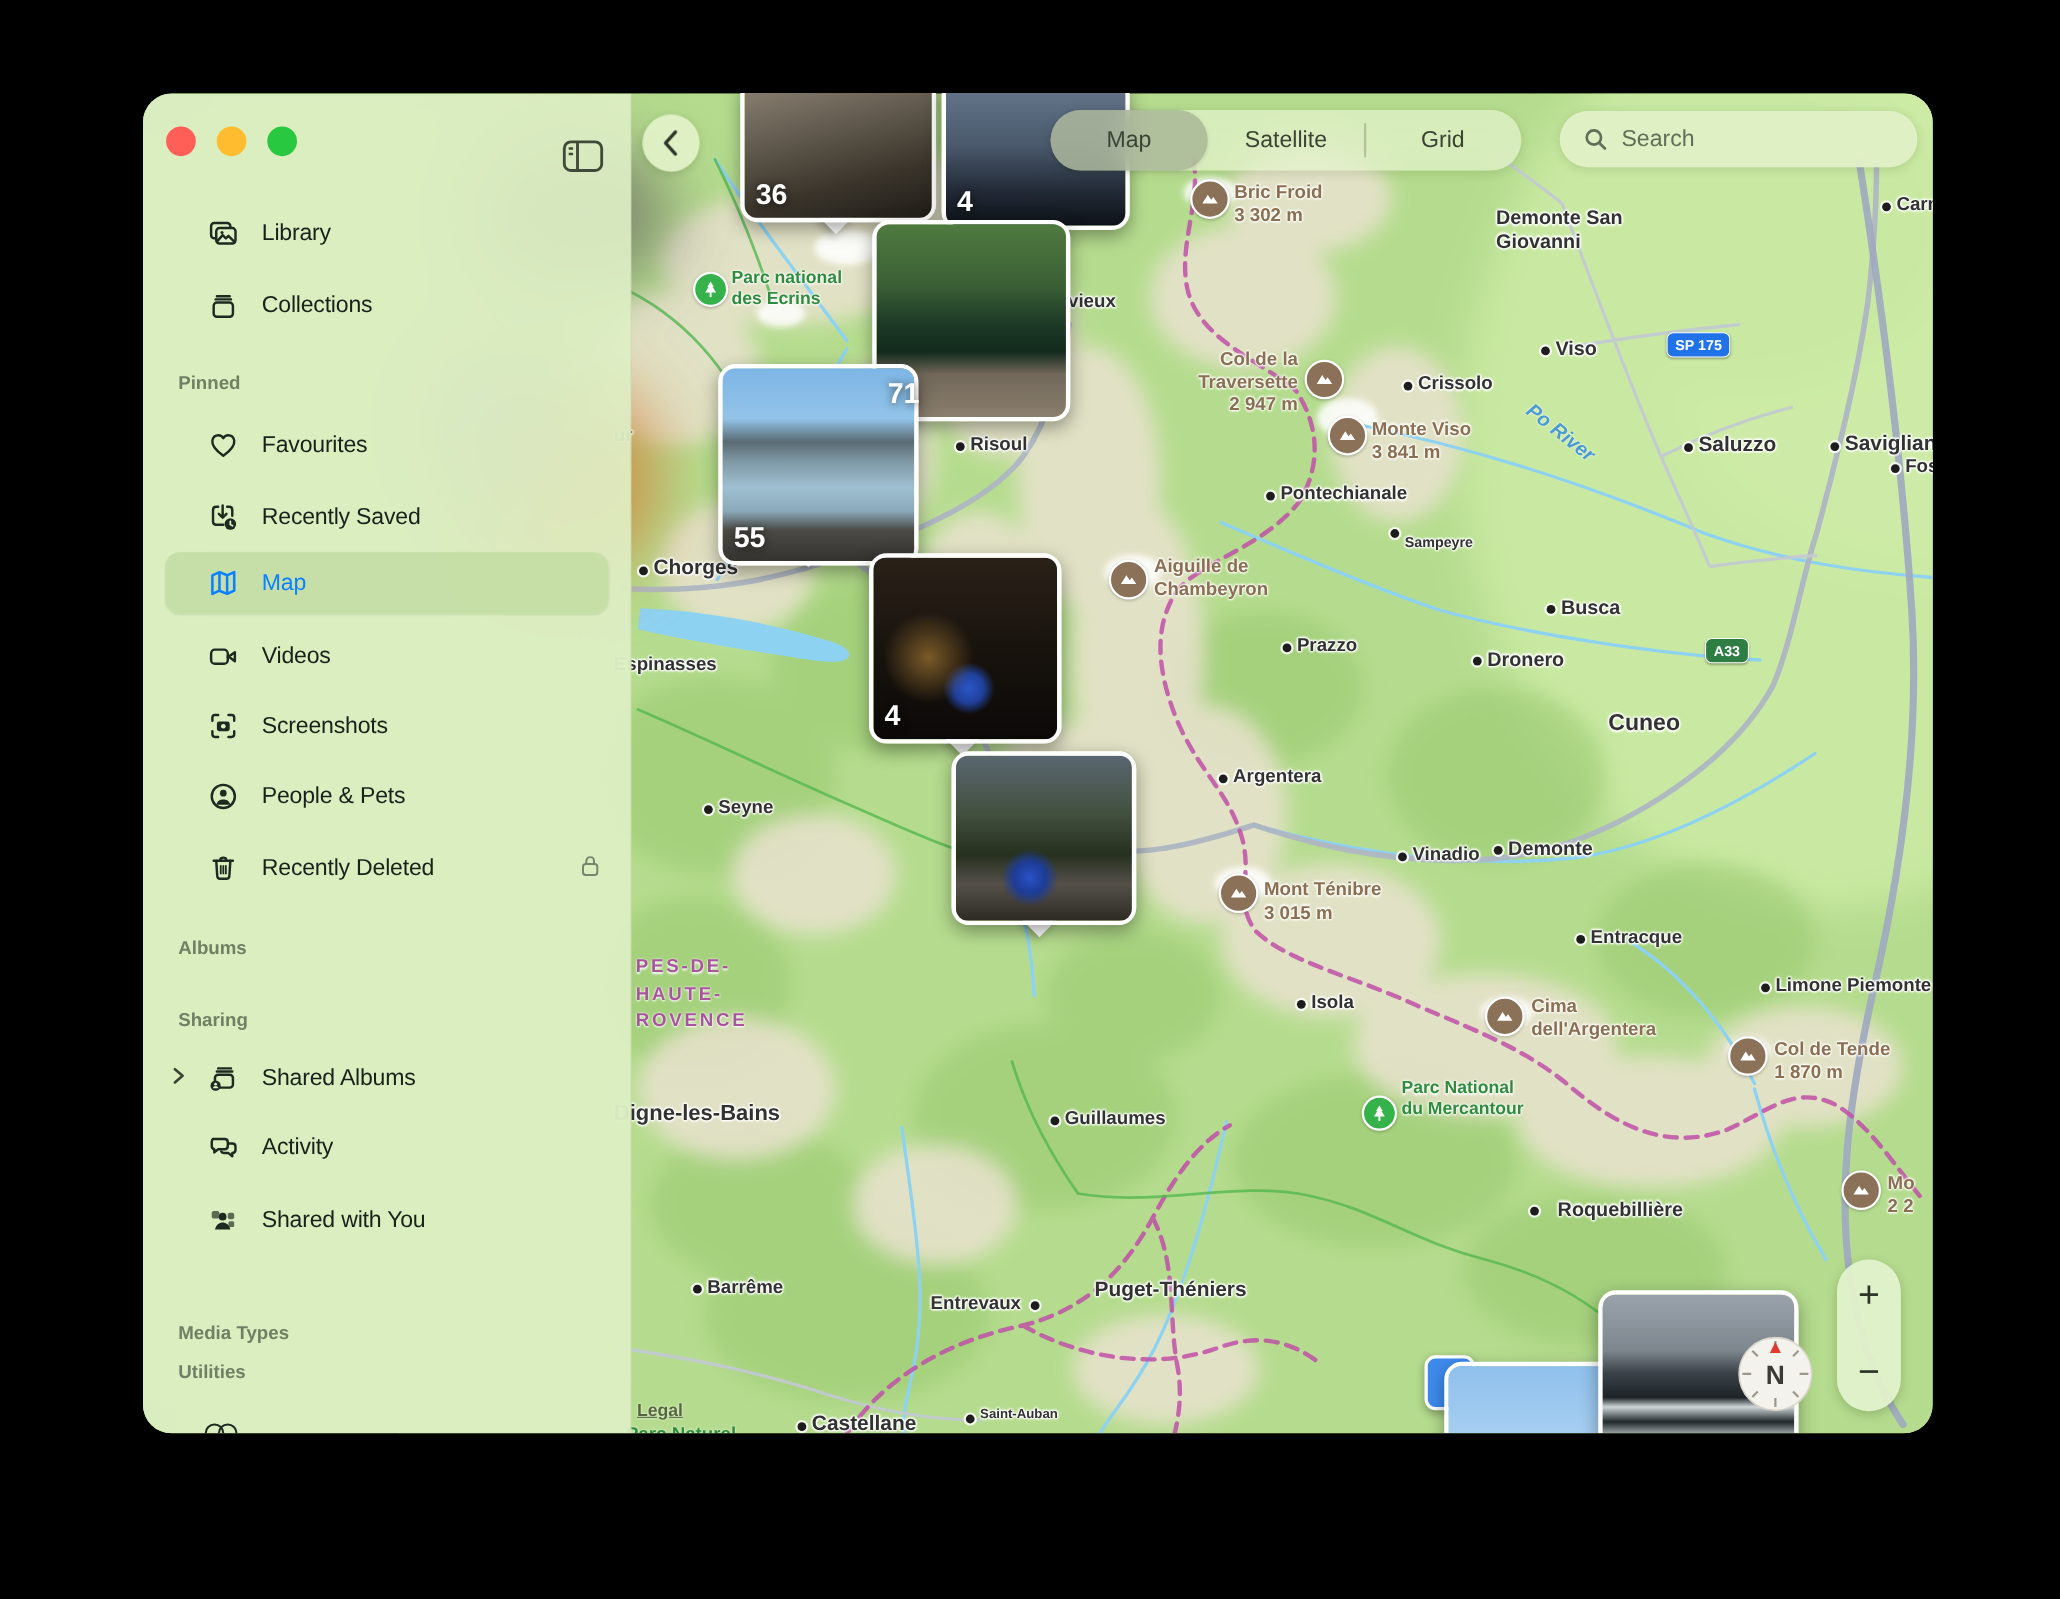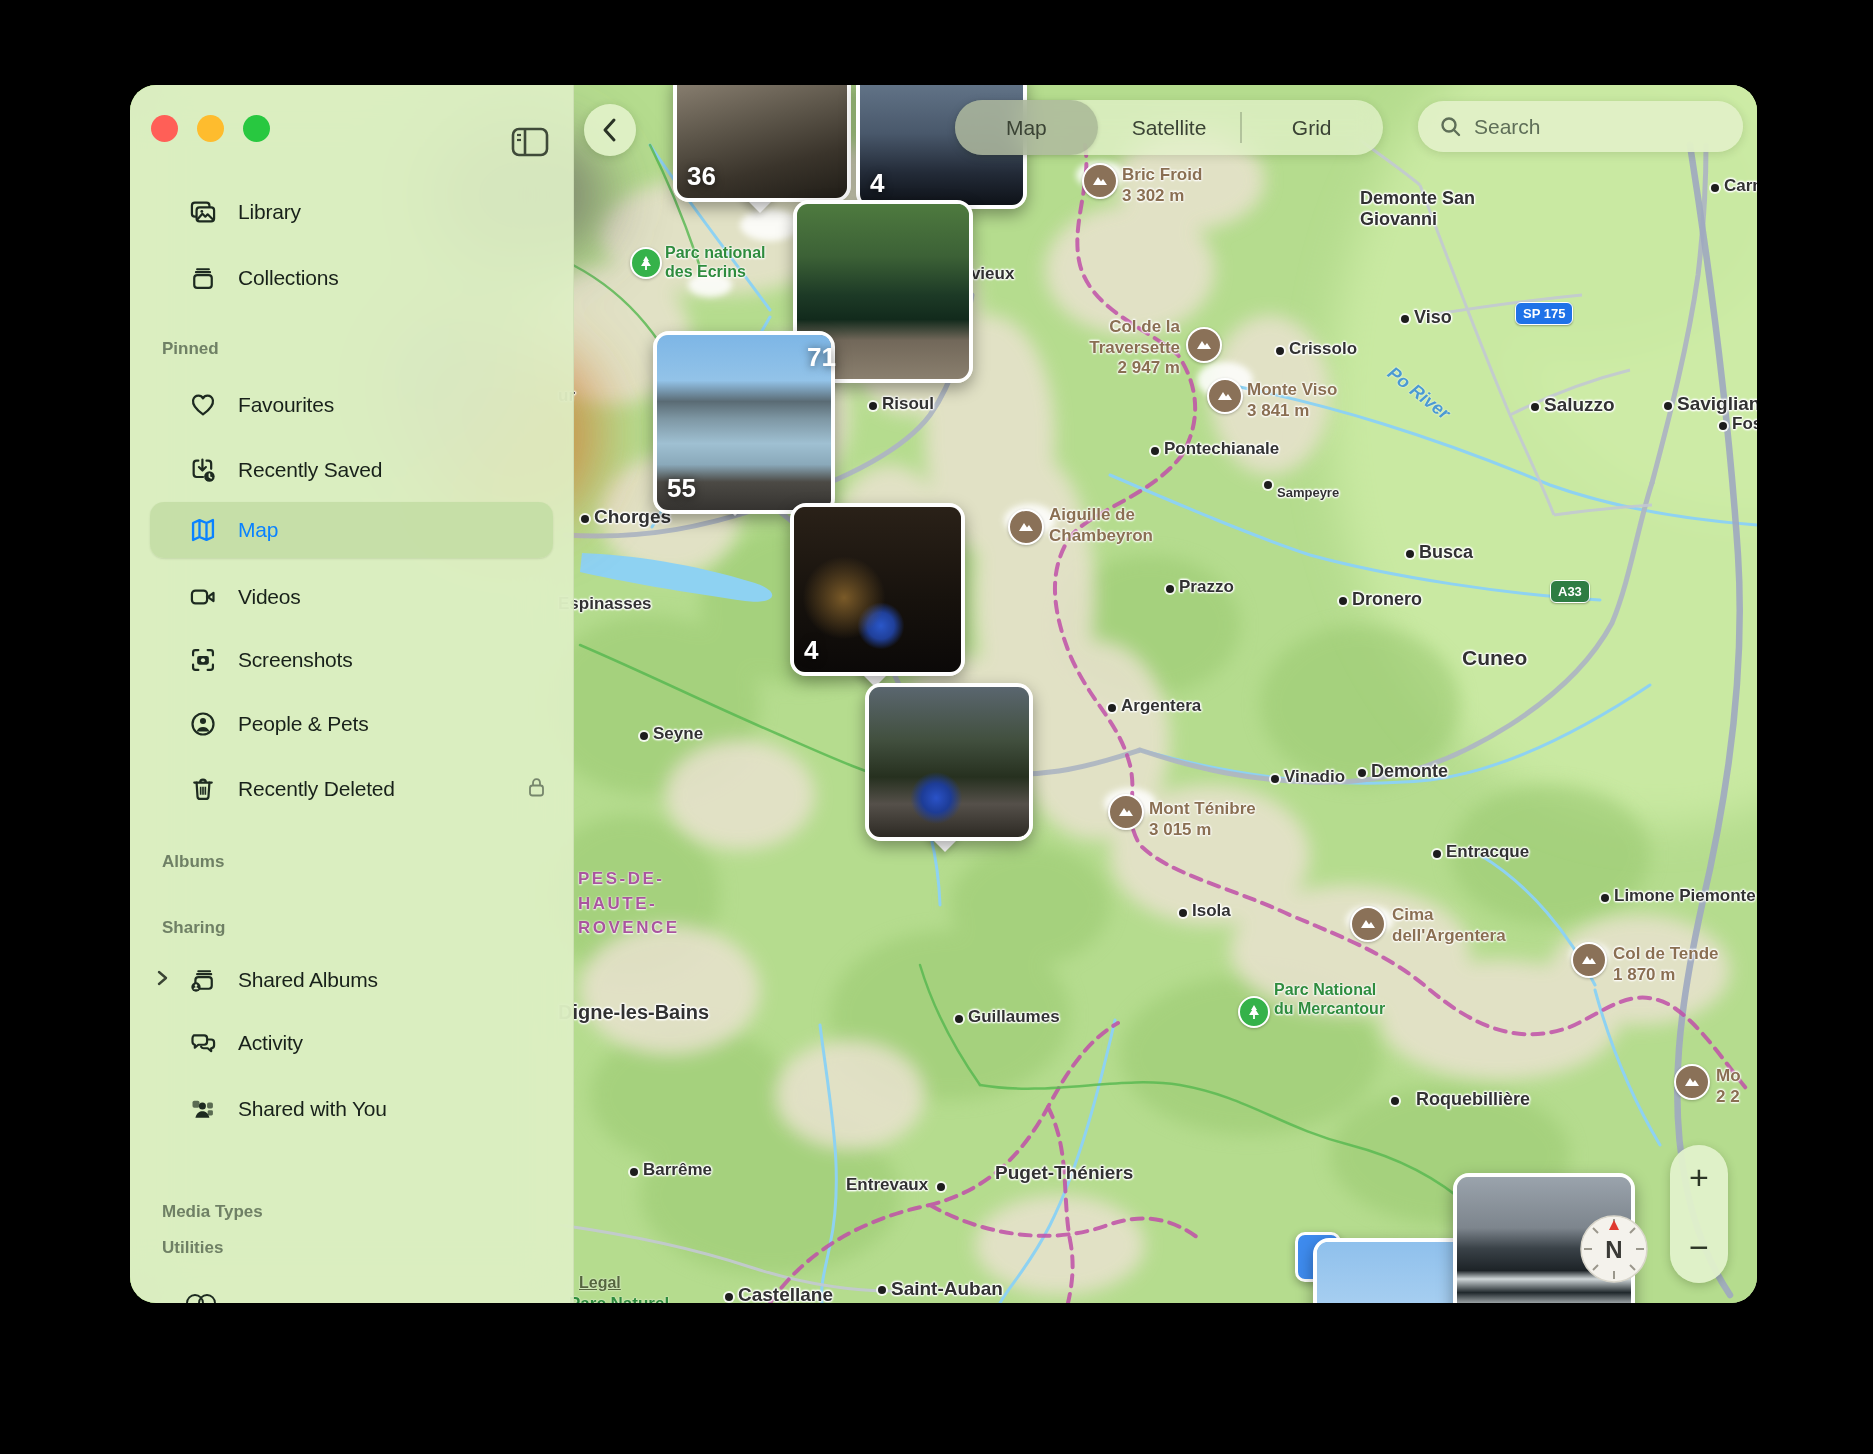--- a/index.html
+++ b/index.html
@@ -333,21 +333,21 @@
         <span class="ln">Barrême</span>
       </div>
       <div class="tdot" style="left: 500px; top: 1082.65px;"></div>
       <div class="town" style="left: 716px; top: 1090px; font-size: 17px;">
         <span class="ln">Entrevaux</span>
       </div>
       <div class="tdot" style="left: 807px; top: 1097.65px;"></div>
       <div class="town" style="left: 865px; top: 1077px; font-size: 19px; font-weight: 700;">
         <span class="ln">Puget-Théniers</span>
       </div>
-      <div class="town" style="left: 761px; top: 1193px; font-size: 19px; text-align: center;">
+      <div class="town" style="left: 761px; top: 1193px; font-size: 12px; text-align: center;">
         <span class="ln">Saint-Auban</span>
       </div>
       <div class="tdot" style="left: 748px; top: 1200.65px;"></div>
       <div class="town" style="left: 608px; top: 1199px; font-size: 19px;">
         <span class="ln">Castellane</span>
       </div>
       <div class="tdot" style="left: 595px; top: 1207.55px;"></div>
       <div class="town" style="left: 1602px; top: 329px; font-size: 17px;">
         <span class="ln">Fos</span>
       </div>

